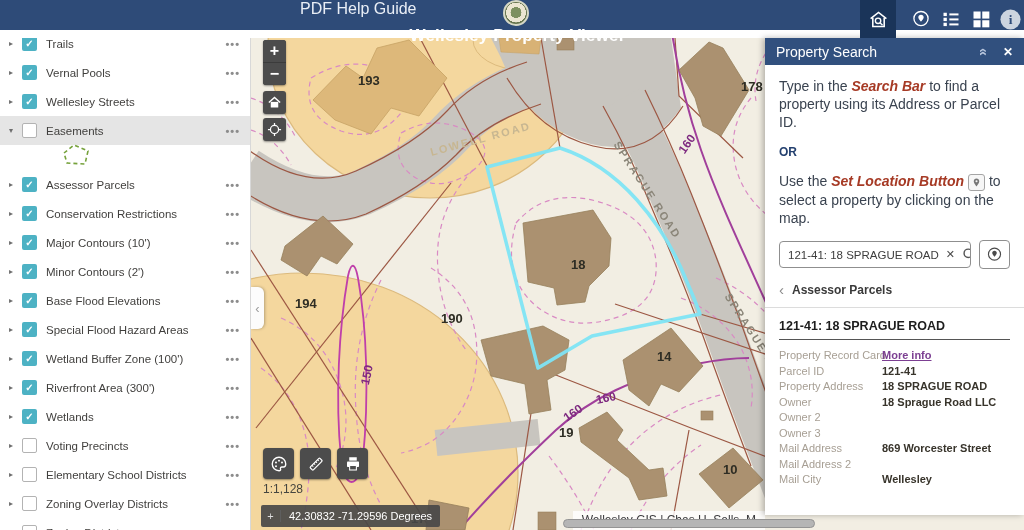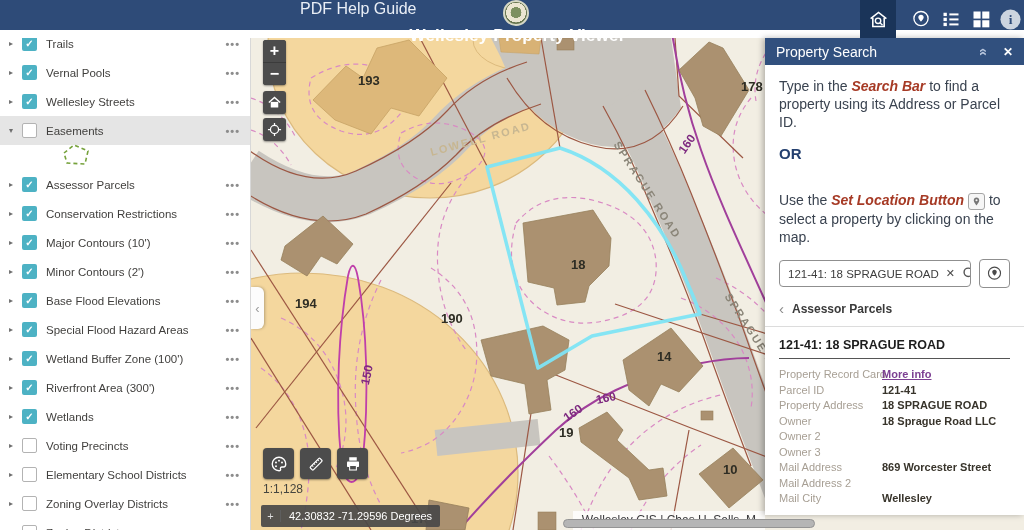--- a/index.html
+++ b/index.html
@@ -51,21 +51,21 @@
 
   
   .panel { position:absolute; left:765px; top:38px; width:259px; height:477px; background:#fff; z-index:35; box-shadow:-2px 0 6px rgba(0,0,0,.28); }
   .panel-header { height:27px; background:#31507e; color:#fff; display:flex; align-items:center; padding:0 11px; }
   .panel-title { font-size:14px; font-weight:normal; flex:1; }
   .ph-collapse { color:#b9c7de; font-size:14px; font-weight:bold; display:inline-block; transform:rotate(90deg); }
   .ph-close { color:#fff; font-size:12px; margin-left:15px; font-weight:bold; }
   .panel-body { padding:12px 14px 0 14px; color:#3a4350; }
   .para { font-size:14px; line-height:1.3; margin-bottom:13px; }
   .red { color:#a63a25; font-weight:bold;font-style:italic; }
-  .or { color:#24406f; font-weight:bold; font-size:15px; margin-bottom:29px; }
+  .or { color:#24406f; font-weight:bold; font-size:12px; margin-bottom:13px; }
   .inline-pin { display:inline-flex; width:17px; height:17px; border:1px solid #a5a5a5; border-radius:3px; background:#f6f6f6; align-items:center; justify-content:center; vertical-align:-3px; }
   .search-row { display:flex; align-items:center; margin-top:3px; margin-bottom:12px; }
   .search-box { width:193px; height:27px; border:1px solid #8f8f8f; border-radius:4px; display:flex; align-items:center; background:#fff; overflow:hidden; }
   .search-text { flex:1; font-size:11.5px; color:#3d3d3d; padding-left:8px; white-space:nowrap; }
   .clear-x { color:#4a4a4a; font-size:11px; padding:0 7px; }
   .sdivider { width:1px; align-self:stretch; background:#8f8f8f; }
   .mag-btn { width:28px; display:flex; align-items:center; justify-content:center; }
   .loc-btn { width:31px; height:29px; border:1px solid #8f8f8f; border-radius:4px; margin-left:8px; display:flex; align-items:center; justify-content:center; background:#fff; }
   .back-row { display:flex; align-items:center; margin-bottom:9px; }
   .back-chev { color:#8a8a8a; font-size:15px; margin-right:8px; }

